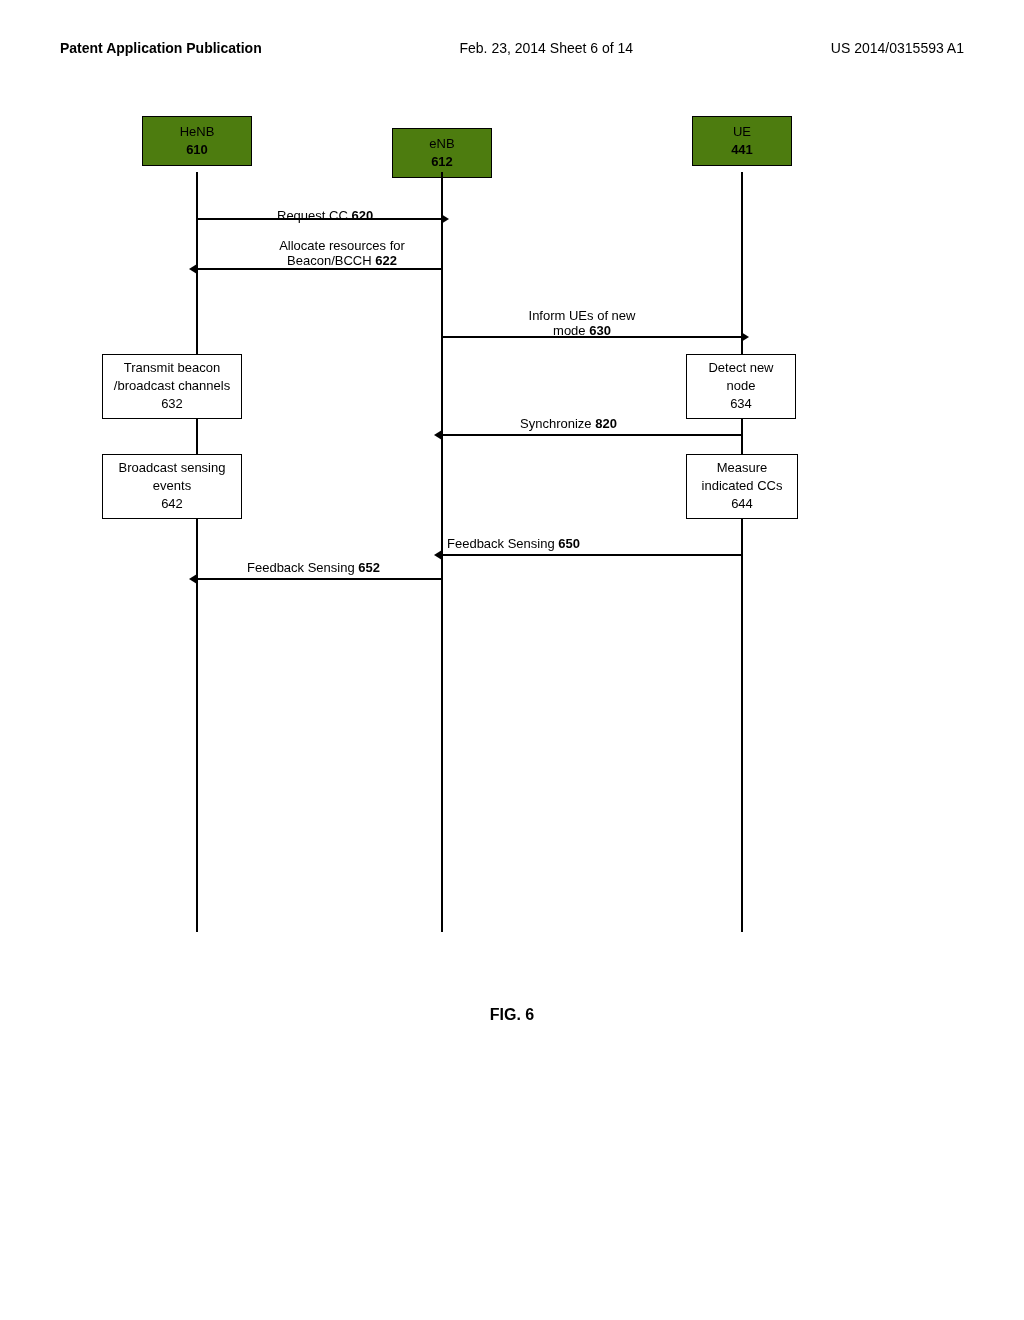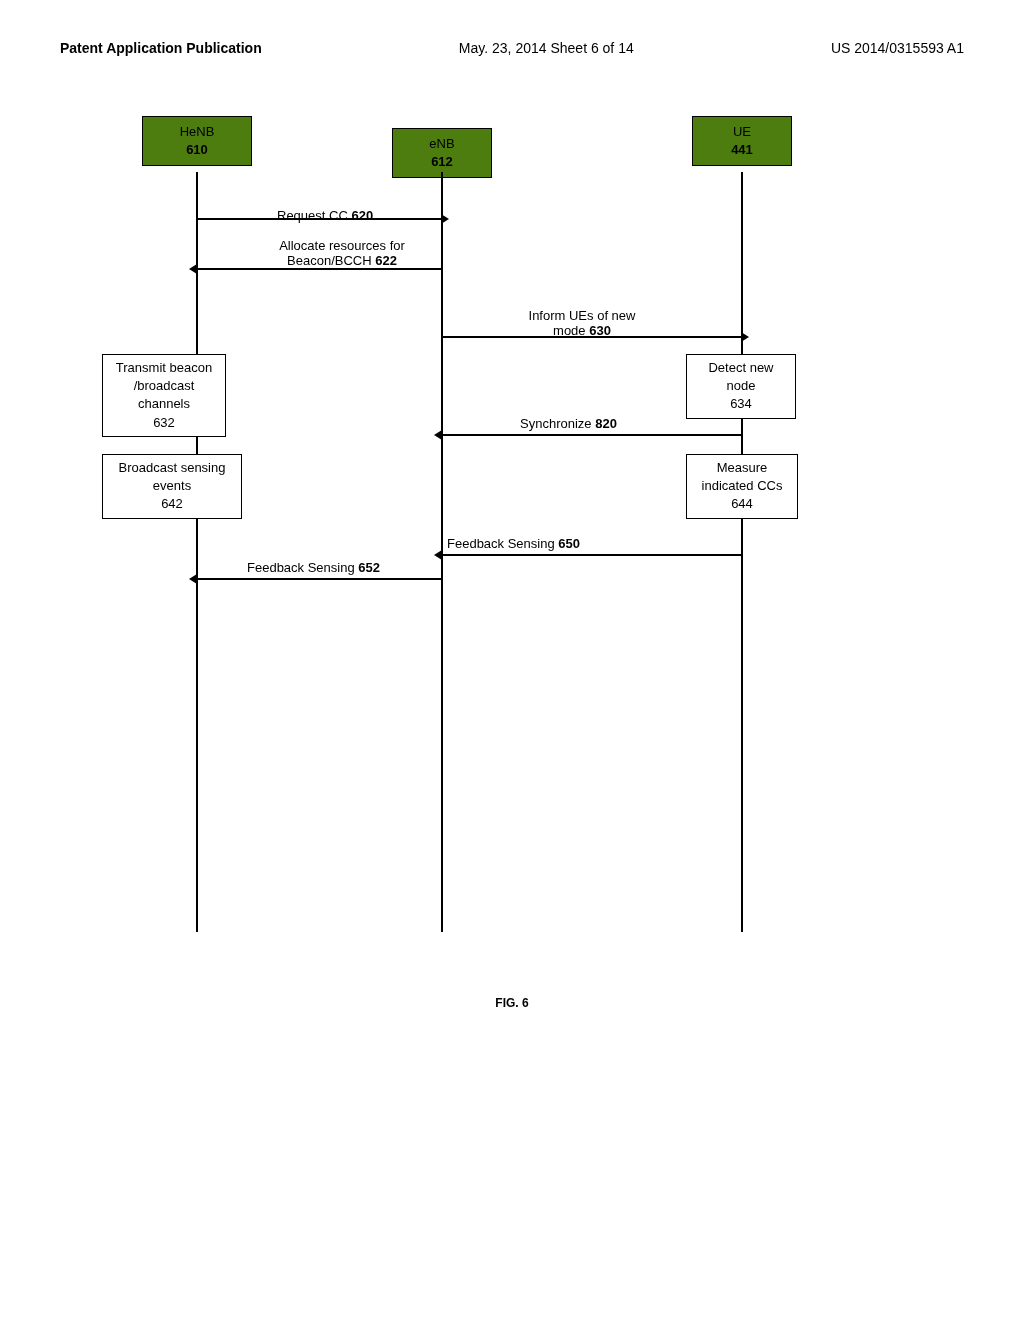--- a/index.html
+++ b/index.html
@@ -89,43 +89,43 @@
       position: absolute;
       left: -8px;
       top: -4px;
       border-top: 5px solid transparent;
       border-bottom: 5px solid transparent;
       border-right: 8px solid #000;
     }
 
     .fig-label {
       text-align: center;
-      font-size: 12px;
-      font-weight: bold;
-      margin-top: 30px;
+      font-size: 16px;
+      font-weight: bold;
+      margin-top: 40px;
     }
 
     
     .msg-box {
       position: absolute;
       border: 1.5px solid #000;
       background: #fff;
       text-align: center;
       padding: 4px 8px;
       font-size: 13px;
       line-height: 1.4;
     }
   </style>
 </head>
 <body>
 
 <div class="page">
   <div class="header">
     <span class="header-left">Patent Application Publication</span>
-    <span class="header-center">May. 23, 2014   Sheet 6 of 14</span>
+    <span class="header-center">Feb. 23, 2014   Sheet 6 of 14</span>
     <span class="header-right">US 2014/0315593 A1</span>
   </div>
 
   <div class="diagram-container">
 
     <div class="box" style="left:60px; top:0px; width:110px;">
       <span>HeNB</span>
       <span class="ref">610</span>
     </div>
 
@@ -158,21 +158,21 @@
       <span class="ref">622</span>
     </div>
 
     <div class="arrow-line arrowhead-right" style="left:360px; top:220px; width:299px;"></div>
     <div class="arrow-label" style="left:400px; top:192px; text-align:center; width:200px;">
       <span style="white-space:pre-line;">Inform UEs of new
 mode</span>
       <span class="ref">630</span>
     </div>
 
-    <div class="msg-box" style="left:20px; top:238px; width:124px;">
+    <div class="msg-box" style="left:20px; top:238px; width:140px;">
       <span style="white-space:pre-line;">Transmit beacon
 /broadcast channels</span>
       <br><span class="ref">632</span>
     </div>
 
     <div class="msg-box" style="left:604px; top:238px; width:110px;">
       <span style="white-space:pre-line;">Detect new
 node</span>
       <br><span class="ref">634</span>
     </div>

